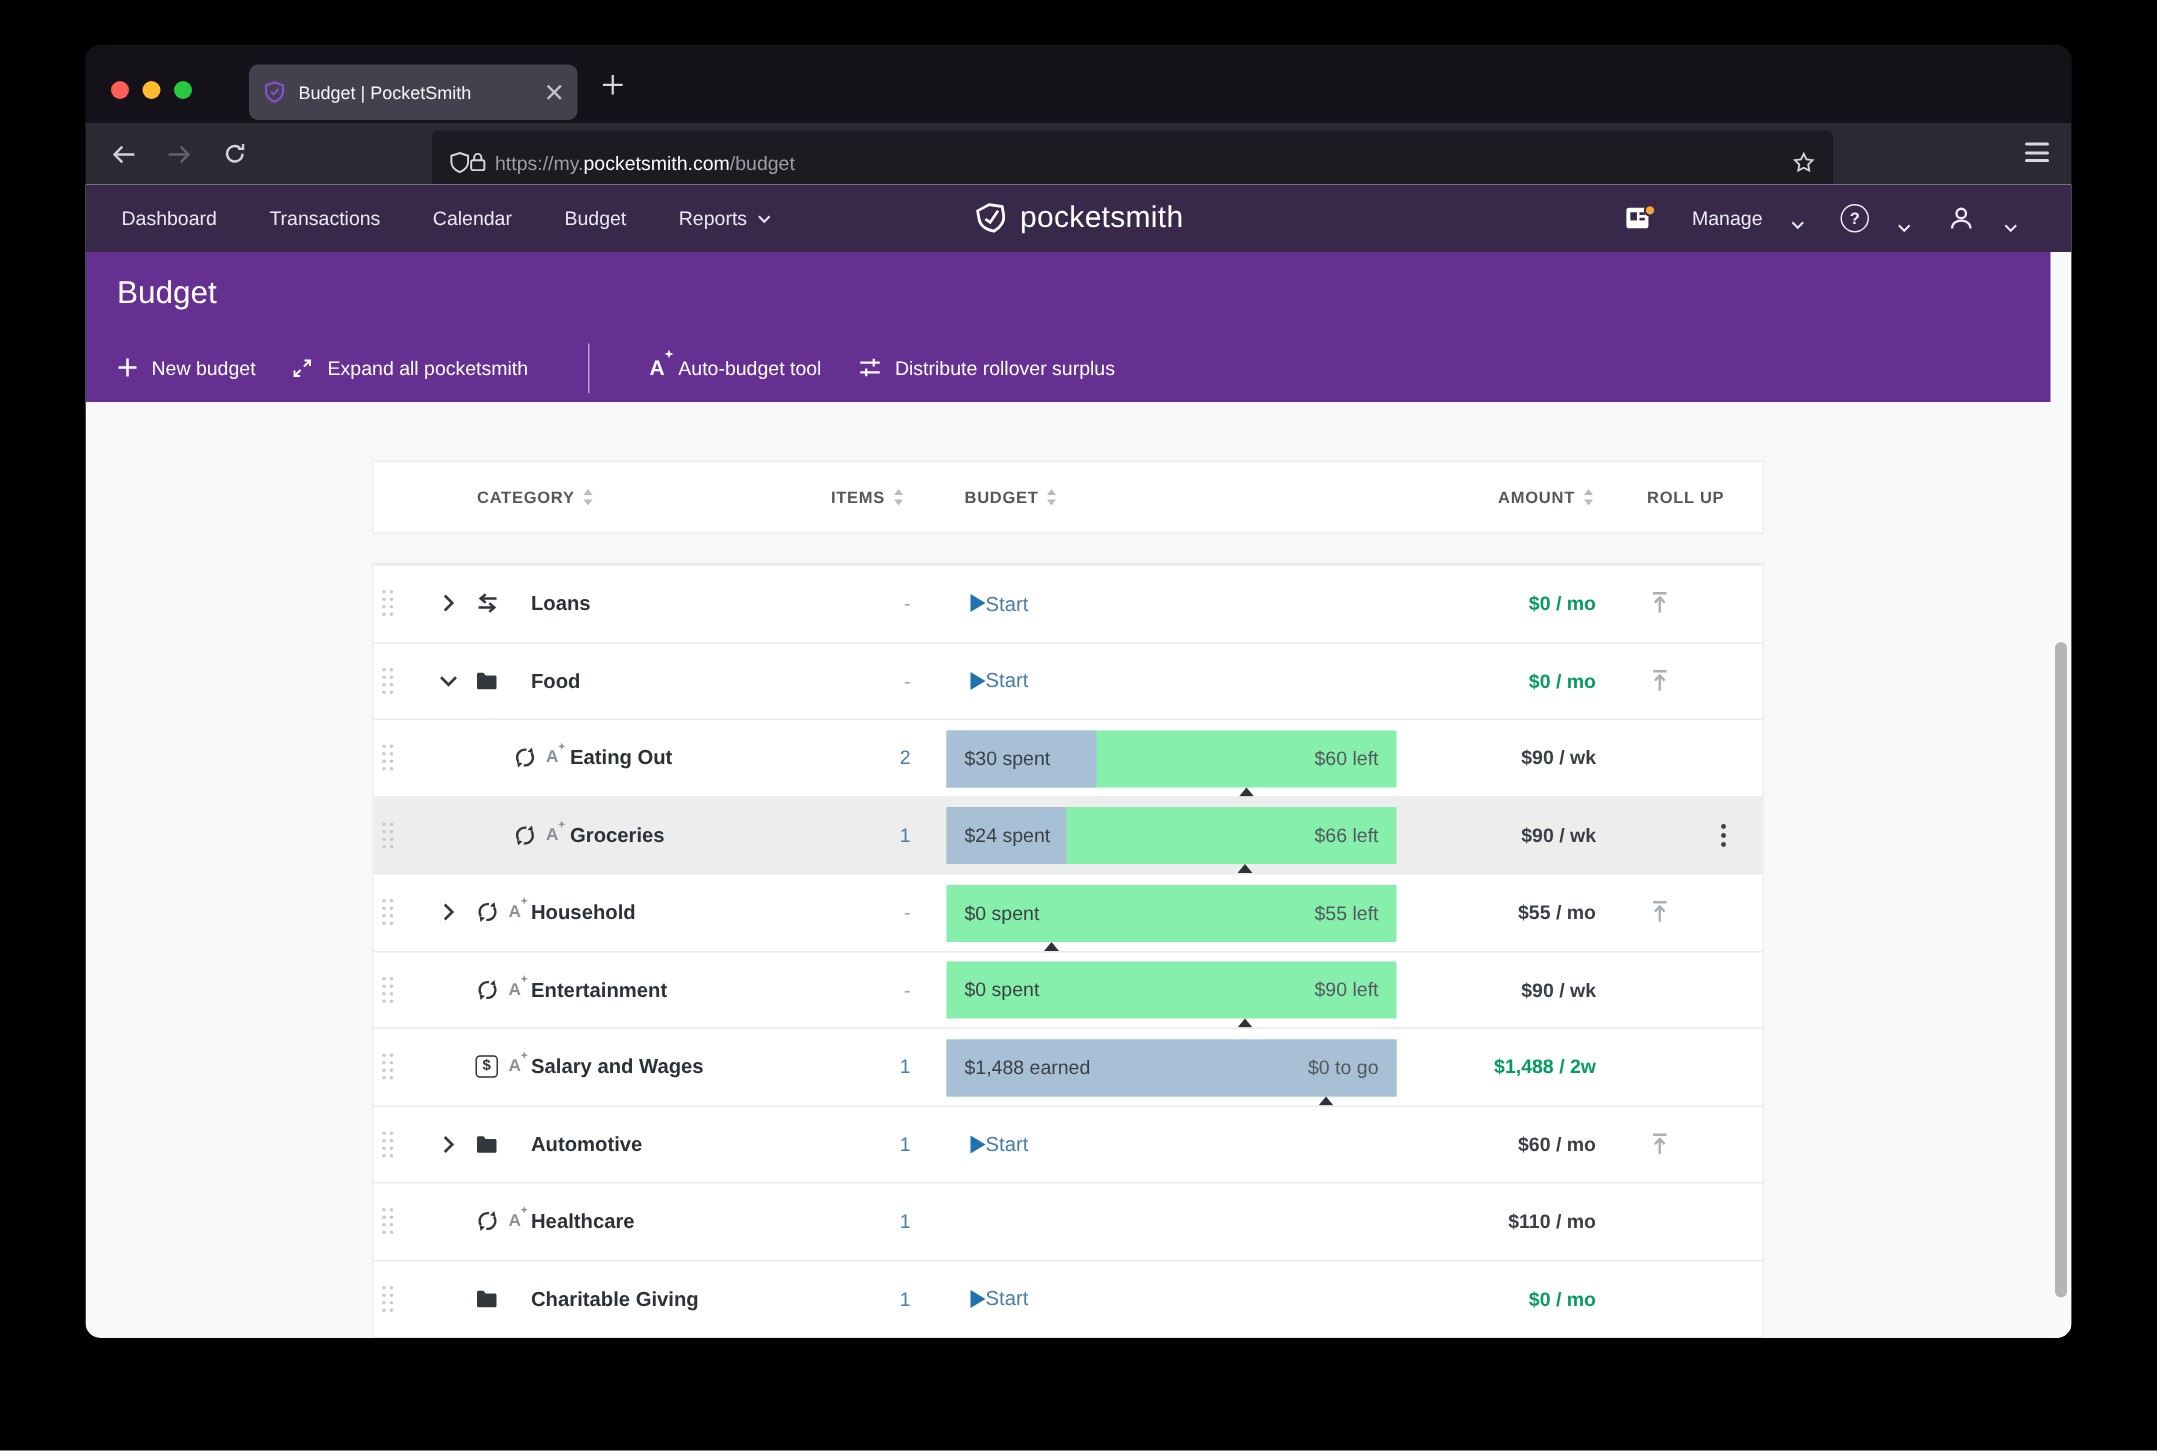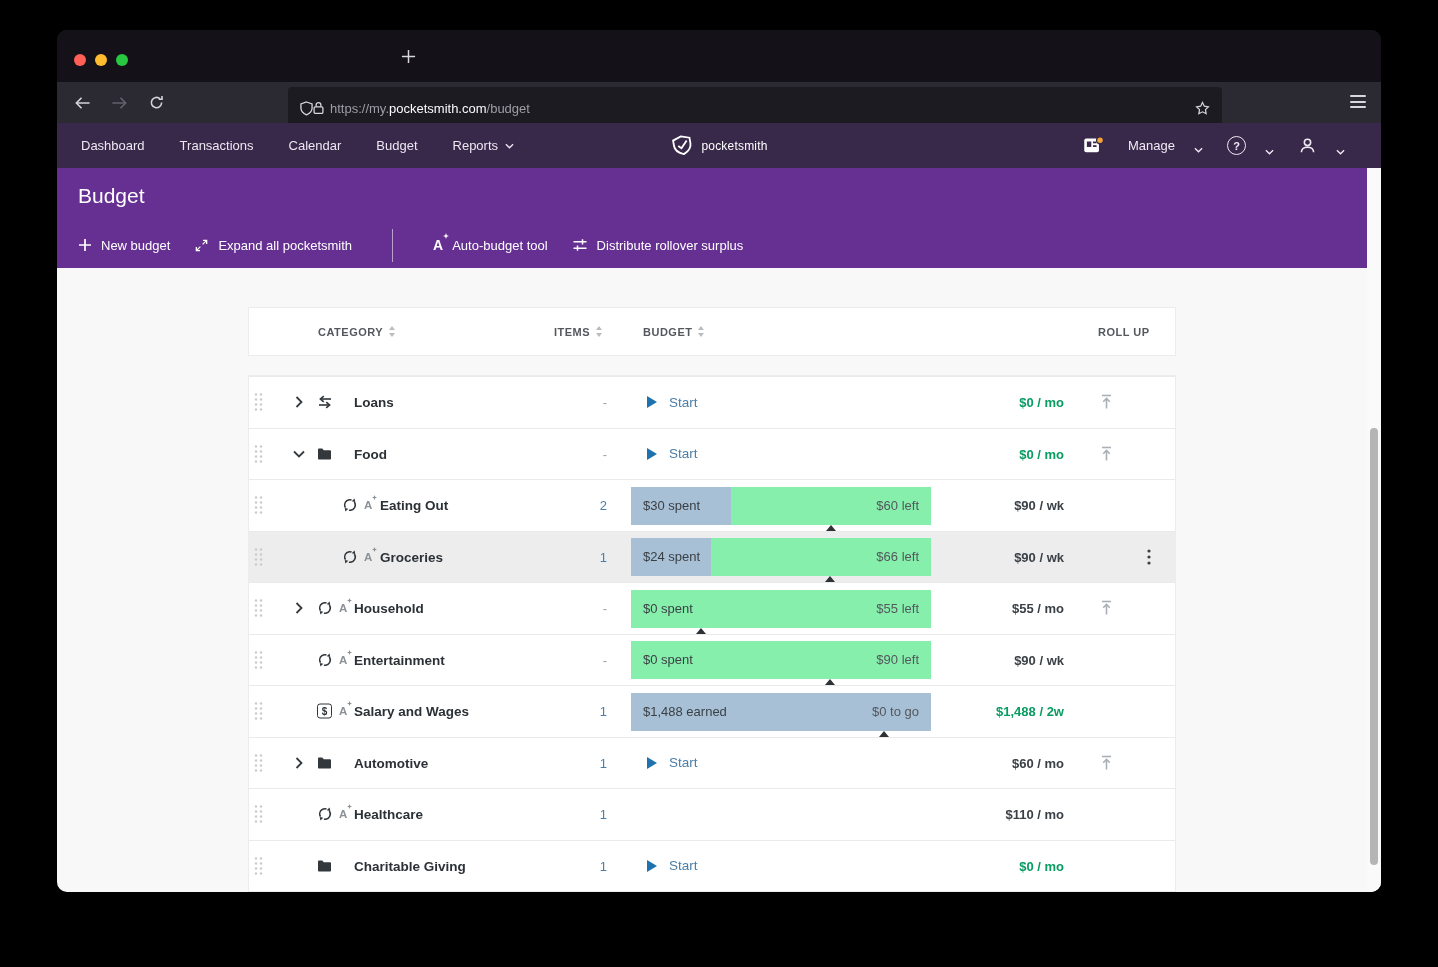--- a/index.html
+++ b/index.html
@@ -25,21 +25,21 @@
   .url-text{font-size:13px;color:#9d9da6;margin-left:6px;}
   .url-text b{color:#fbfbfe;font-weight:400;}
   .url-star{margin-left:auto;display:flex;}
   .hamburger{position:absolute;left:1293px;top:13px;display:flex;flex-direction:column;gap:3.5px;}
   .hamburger i{width:16px;height:2px;background:#d7d7de;border-radius:1px;}
   
   .viewport{position:relative;height:769px;background:#f8f8f8;overflow:hidden;}
   .sitenav{height:45px;background:#38284a;display:flex;align-items:center;padding:0 24px;position:relative;box-sizing:border-box;}
   .nav-item{color:#ece7f2;font-size:13px;margin-right:35px;display:flex;align-items:center;gap:7px;cursor:pointer;white-space:nowrap;}
   .logo{position:absolute;left:50%;transform:translateX(-50%);display:flex;align-items:center;gap:7px;color:#fff;}
-  .logo-text{font-size:12px;letter-spacing:.2px;}
+  .logo-text{font-size:20px;letter-spacing:.2px;}
   .nav-right{position:absolute;right:36px;top:0;height:45px;display:flex;align-items:center;gap:24px;color:#efeaf4;}
   .nav-right .ctl{display:flex;align-items:flex-end;gap:19px;font-size:13px;cursor:pointer;}
   .help-circle{width:17px;height:17px;border:1.5px solid #efeaf4;border-radius:50%;display:flex;
                align-items:center;justify-content:center;font-size:11px;font-weight:700;}
   .pagehead{height:100px;background:#662f92;position:relative;}
   .page-title{position:absolute;top:16px;left:21px;font-size:21px;color:#fff;font-weight:500;}
   .actions{position:absolute;top:62px;left:21px;display:flex;align-items:center;height:30px;}
   .action{display:flex;align-items:center;gap:9px;color:#fff;font-size:13px;margin-right:24px;cursor:pointer;white-space:nowrap;}
   .action .aicon{display:flex;align-items:center;}
   .adivider{width:1px;height:33px;background:rgba(255,255,255,.55);margin:0 40px 0 16px;}
@@ -68,21 +68,21 @@
   .auto{position:absolute;left:90px;top:50%;transform:translateY(-50%);color:#8b9197;
         font-weight:700;font-size:11.5px;display:flex;}
   .auto .spark{position:absolute;top:-4px;right:-5px;display:flex;}
   .cname{position:absolute;left:105px;top:50%;transform:translateY(-50%);font-size:13.5px;
          font-weight:700;color:#2b3136;white-space:nowrap;cursor:pointer;}
   .b-row.child .cat-ic{left:93px}.b-row.child .auto{left:115px}.b-row.child .cname{left:131px}
   .c-items{position:absolute;left:300px;width:58px;text-align:right;top:50%;transform:translateY(-50%);
            font-size:13px;color:#9aa1a7;}
   .c-items.num{color:#4a7ea9;}
   .c-budget{position:absolute;left:382px;width:300px;height:100%;}
-  .start{display:flex;align-items:center;height:100%;padding-left:16px;gap:12px;cursor:pointer;}
+  .start{display:flex;align-items:center;height:100%;padding-left:16px;cursor:pointer;}
   .play{width:0;height:0;border-left:10px solid #1f72ad;border-top:6.5px solid transparent;border-bottom:6.5px solid transparent;}
   .start-label{color:#4a7da7;font-size:13.5px;}
   .bar{position:absolute;left:0;top:6.5px;width:300px;height:38px;background:#86efac;cursor:pointer;}
   .bar .fill{position:absolute;left:0;top:0;height:100%;background:#a7c0d6;}
   .bar .spent{position:absolute;left:12px;top:0;line-height:38px;font-size:13px;color:#3a3f44;white-space:nowrap;}
   .bar .left{position:absolute;right:12px;top:0;line-height:38px;font-size:13px;color:#53585d;white-space:nowrap;}
   .bar .marker{position:absolute;top:100%;width:0;height:0;border-left:5px solid transparent;
                border-right:5px solid transparent;border-bottom:6px solid #2d3237;transform:translateX(-5px);}
   .c-amount{position:absolute;left:640px;width:175px;text-align:right;top:50%;transform:translateY(-50%);
             font-size:13px;font-weight:700;color:#3a4046;white-space:nowrap;}
@@ -99,20 +99,34 @@
 <body>
 
 <div class="window">
 
   <div class="tabstrip">
     <div class="lights">
       <span class="light r"></span>
       <span class="light y"></span>
       <span class="light g"></span>
     </div>
+    <div class="tab">
+      <span style="display:flex">
+        <svg width="14" height="15" viewBox="0 0 14 16">
+            <path d="M7 1 L13 3 v4.5 c0 3.6-2.6 5.9-6 7.3 C3.6 13.4 1 11.1 1 7.5 V3 Z" fill="none" stroke="#8a4fd0" stroke-width="1.6"></path>
+            <path d="M4.4 7.6 l1.9 1.9 3.4-3.8" fill="none" stroke="#8a4fd0" stroke-width="1.4"></path>
+          </svg>
+      </span>
+      <span class="tab-title">Budget | PocketSmith</span>
+      <span class="tab-close">
+        <svg width="11" height="11" viewBox="0 0 10 10">
+            <path d="M1 1 L9 9 M9 1 L1 9" stroke="#c4c4cc" stroke-width="1.4"></path>
+          </svg>
+      </span>
+    </div>
     <span class="newtab">
       <svg width="15" height="15" viewBox="0 0 16 16">
           <path d="M8 1 v14 M1 8 h14" stroke="#d7d7de" stroke-width="1.6"></path>
         </svg>
     </span>
   </div>
 
   <div class="toolbar">
     <div class="group">
       <span class="nav-btn">
@@ -296,20 +310,27 @@
               <i class="dn"></i>
             </span>
           </span>
         <span class="h-cell h-budget">
             <span>BUDGET</span>
             <span class="sort">
               <i class="up"></i>
               <i class="dn"></i>
             </span>
           </span>
+        <span class="h-cell h-amount">
+            <span>AMOUNT</span>
+            <span class="sort">
+              <i class="up"></i>
+              <i class="dn"></i>
+            </span>
+          </span>
         <span class="h-cell h-rollup">
             <span>ROLL UP</span>
           </span>
       </div>
       <div class="card tbody" id="tbody">
         <span class="tree-v"></span>
         <span class="tree-h" style="top:129px"></span>
         <span class="tree-h" style="top:180px"></span>
       <div class="b-row">
     <span class="drag">

